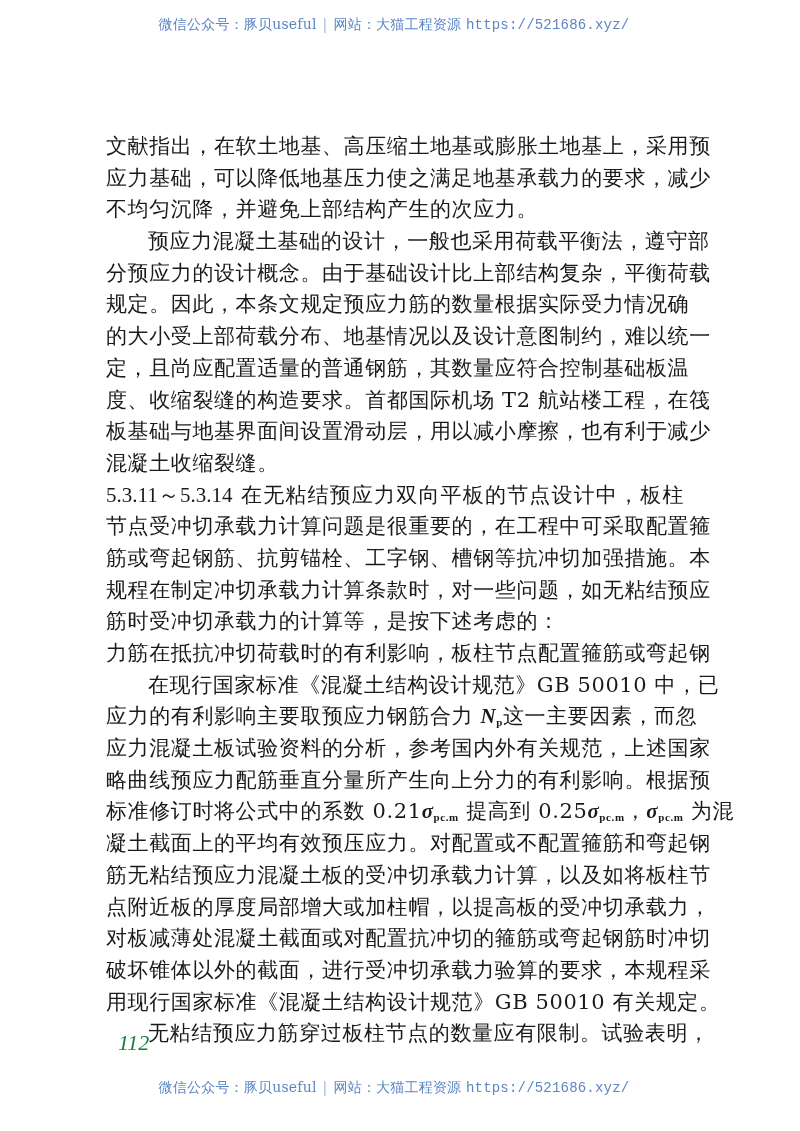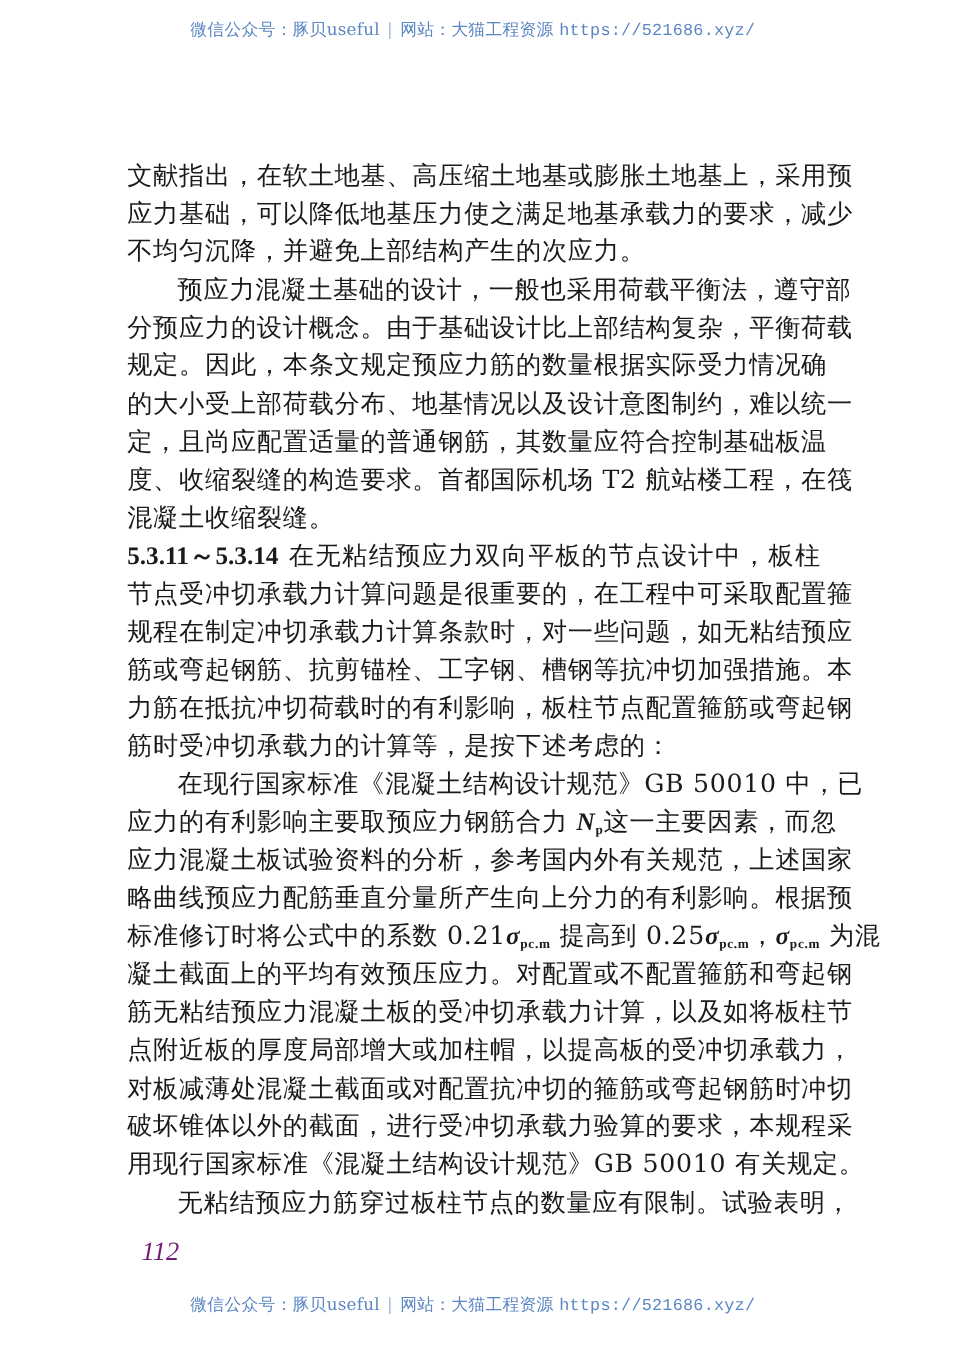--- a/index.html
+++ b/index.html
@@ -10,50 +10,51 @@
                font-family: "DejaVu Serif", "Liberation Serif", serif; }
   .watermark .mono { font-family: "Liberation Mono", "DejaVu Sans Mono", monospace; }
   .watermark .sep { color: #9fb6da; margin: 0 6px; }
   .wm-top { top: 16px; }
   .wm-bottom { top: 1079px; }
   .page-body { position: absolute; left: 106px; top: 131px; width: 578px; }
   .line { height: 31.7px; line-height: 31.7px; font-size: 21px; white-space: nowrap;
           text-align: justify; text-align-last: justify; letter-spacing: 0.6px; }
   .line.last { text-align-last: left; }
   .line.indent { padding-left: 42px; }
-  .clause { font-family: "Liberation Serif", "DejaVu Serif", serif; font-weight: bold; margin-right: 8px; letter-spacing: 0; }
+  .clause { font-family: "Liberation Serif", "DejaVu Serif", serif; font-weight: normal; margin-right: 8px; letter-spacing: 0; }
   .sym { font-family: "Liberation Serif", "DejaVu Serif", serif; font-style: italic; font-weight: bold; }
   sub { font-size: 11px; vertical-align: -3px; font-style: normal; }
   .page-number { position: absolute; left: 118px; top: 1030px; font-size: 22px;
-                 font-style: italic; font-family: "Liberation Serif", "DejaVu Serif", serif; color: #701a75; }
+                 font-style: italic; font-family: "Liberation Serif", "DejaVu Serif", serif; color: #15803d; }
 </style>
 </head>
 <body>
 
 <div class="watermark wm-top">
   <span>微信公众号：豚贝useful</span><span class="sep">|</span><span>网站：大猫工程资源</span> <span class="mono">https://521686.xyz/</span>
 </div>
 
 <div class="page-body">
   <div class="line">文献指出，在软土地基、高压缩土地基或膨胀土地基上，采用预</div>
   <div class="line">应力基础，可以降低地基压力使之满足地基承载力的要求，减少</div>
   <div class="line last">不均匀沉降，并避免上部结构产生的次应力。</div>
   <div class="line indent">预应力混凝土基础的设计，一般也采用荷载平衡法，遵守部</div>
   <div class="line">分预应力的设计概念。由于基础设计比上部结构复杂，平衡荷载</div>
   <div class="line">规定。因此，本条文规定预应力筋的数量根据实际受力情况确</div>
   <div class="line">的大小受上部荷载分布、地基情况以及设计意图制约，难以统一</div>
   <div class="line">定，且尚应配置适量的普通钢筋，其数量应符合控制基础板温</div>
   <div class="line">度、收缩裂缝的构造要求。首都国际机场 T2 航站楼工程，在筏</div>
+  <div class="line">板基础与地基界面间设置滑动层，用以减小摩擦，也有利于减少</div>
   <div class="line last">混凝土收缩裂缝。</div>
   <div class="line"><span class="clause">5.3.11～5.3.14</span><span>在无粘结预应力双向平板的节点设计中，板柱</span></div>
   <div class="line">节点受冲切承载力计算问题是很重要的，在工程中可采取配置箍</div>
+  <div class="line">筋或弯起钢筋、抗剪锚栓、工字钢、槽钢等抗冲切加强措施。本</div>
   <div class="line">规程在制定冲切承载力计算条款时，对一些问题，如无粘结预应</div>
-  <div class="line">筋或弯起钢筋、抗剪锚栓、工字钢、槽钢等抗冲切加强措施。本</div>
+  <div class="line last">筋时受冲切承载力的计算等，是按下述考虑的：</div>
   <div class="line">力筋在抵抗冲切荷载时的有利影响，板柱节点配置箍筋或弯起钢</div>
-  <div class="line last">筋时受冲切承载力的计算等，是按下述考虑的：</div>
   <div class="line indent">在现行国家标准《混凝土结构设计规范》GB 50010 中，已</div>
   <div class="line"><span>应力的有利影响主要取预应力钢筋合力 </span><span class="sym"><span>N</span><sub>p</sub></span><span>这一主要因素，而忽</span></div>
   <div class="line">应力混凝土板试验资料的分析，参考国内外有关规范，上述国家</div>
   <div class="line">略曲线预应力配筋垂直分量所产生向上分力的有利影响。根据预</div>
   <div class="line"><span>标准修订时将公式中的系数 0.21</span><span class="sym"><span>σ</span><sub>pc.m</sub></span><span> 提高到 0.25</span><span class="sym"><span>σ</span><sub>pc.m</sub></span><span>，</span><span class="sym"><span>σ</span><sub>pc.m</sub></span><span> 为混</span></div>
   <div class="line">凝土截面上的平均有效预压应力。对配置或不配置箍筋和弯起钢</div>
   <div class="line">筋无粘结预应力混凝土板的受冲切承载力计算，以及如将板柱节</div>
   <div class="line">点附近板的厚度局部增大或加柱帽，以提高板的受冲切承载力，</div>
   <div class="line">对板减薄处混凝土截面或对配置抗冲切的箍筋或弯起钢筋时冲切</div>
   <div class="line">破坏锥体以外的截面，进行受冲切承载力验算的要求，本规程采</div>

